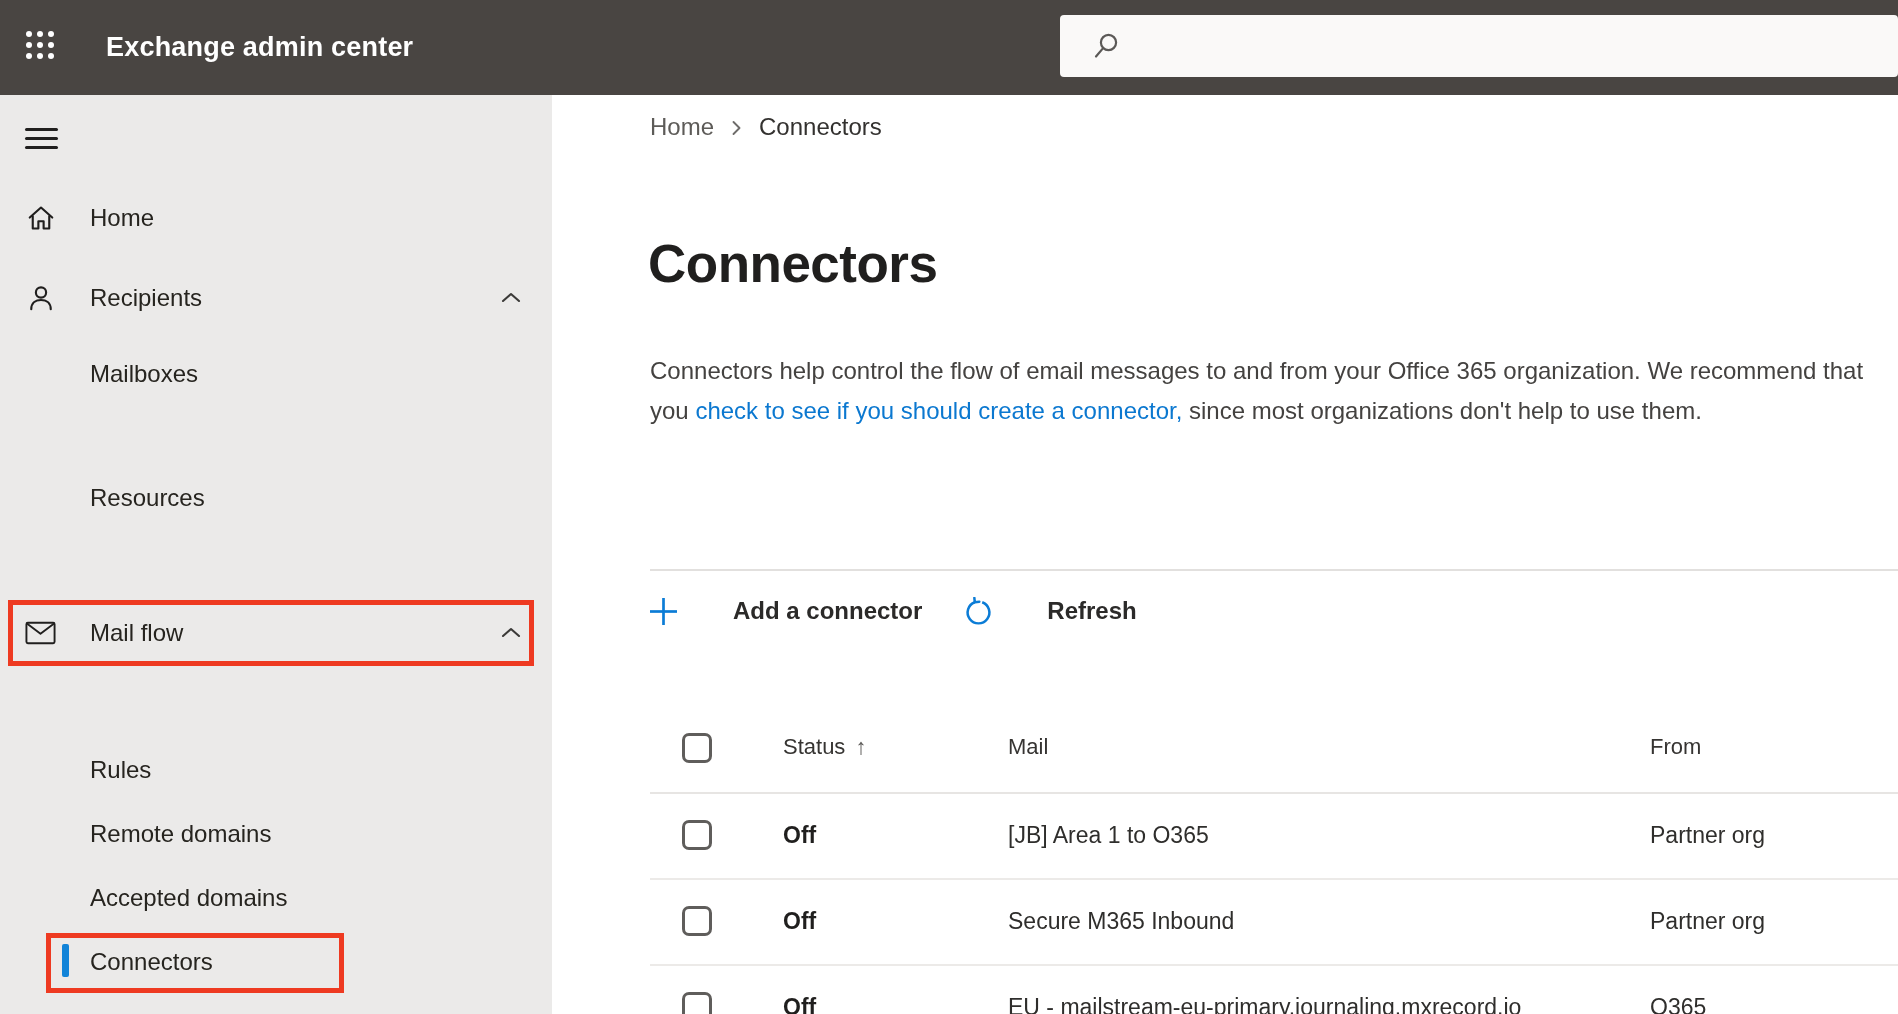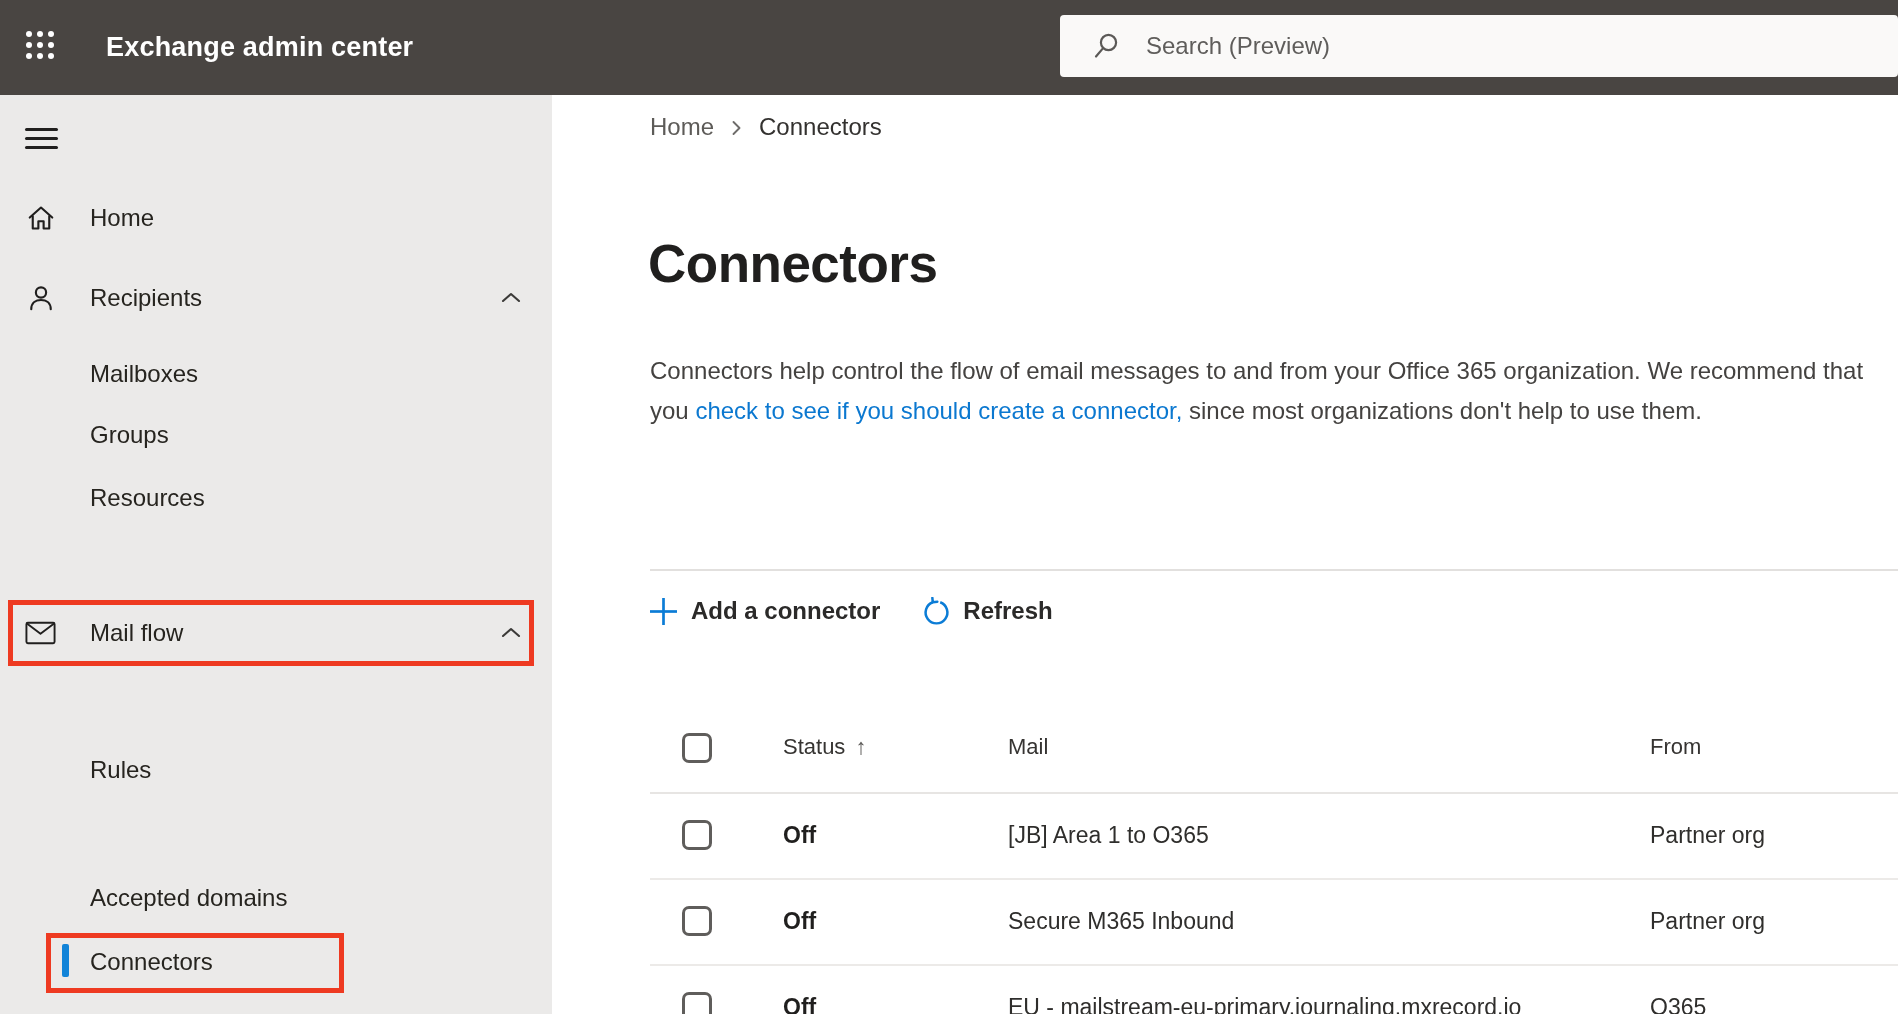--- a/index.html
+++ b/index.html
@@ -41,21 +41,21 @@
   .breadcrumb .bc-sep { margin:2px 16px 0 16px; display:flex; }
   .breadcrumb .bc-current { color:#33312f; }
   .page-title { position:absolute; left:96px; top:138px; font-size:53px; font-weight:700;
     letter-spacing:-0.5px; color:#201f1e; }
   .page-desc { position:absolute; left:98px; top:256px; width:1215px; font-size:24px;
     line-height:40px; color:#444240; }
   .page-desc a { color:#0b78d0; text-decoration:none; cursor:pointer; }
   .divider { position:absolute; left:98px; right:0; height:2px; background:#e2e0de; }
   .div-toolbar { top:474px; }
   .toolbar { position:absolute; left:96px; top:496px; height:40px; display:flex; align-items:center; }
-  .tb-btn { display:flex; align-items:center; cursor:pointer; }
+  .tb-btn { display:flex; align-items:center; cursor:pointer;gap:42px; }
   .tb-btn .tb-label { font-size:24px; font-weight:600; color:#2b2a29; margin-left:12px; white-space:nowrap; }
   .tb-gap { width:42px; }
 
   
   .cb { position:absolute; width:30px; height:30px; border:3px solid #5f5d5b; border-radius:7px;
     background:#fff; cursor:pointer; }
   .th { position:absolute; font-size:22px; color:#363432; white-space:nowrap; }
   .sort-arrow { font-size:22px; color:#5d5b59; margin-left:10px; }
   .row-divider { position:absolute; left:98px; right:0; height:2px; background:#eceae8; }
   .cell { position:absolute; font-size:23px; color:#2f2e2c; white-space:nowrap; }
@@ -83,21 +83,20 @@
           <circle cx="15" cy="26" r="3"></circle>
           <circle cx="26" cy="26" r="3"></circle>
       </g>
     </svg>
     <div class="app-title">Exchange admin center</div>
     <div class="searchbox">
       <svg class="search-icon" width="28" height="28" viewBox="0 0 28 28">
         <circle cx="16.5" cy="10.5" r="7.6" fill="none" stroke="#5b5957" stroke-width="2.2"></circle>
         <line x1="10.9" y1="16.4" x2="4" y2="24.5" stroke="#5b5957" stroke-width="2.2" stroke-linecap="round"></line>
       </svg>
-      <input type="text" placeholder="Search (Preview)" style="">
     </div>
   </div>
 
   <div class="sidebar">
     <div class="hamburger">
       <i></i>
         <i></i>
         <i></i>
     </div>
 
@@ -122,23 +121,20 @@
       <span class="chev">
         <svg width="20" height="12" viewBox="0 0 20 12">
           <polyline points="2,10 10,3 18,10" fill="none" stroke="#3b3a38" stroke-width="2.1" stroke-linecap="round" stroke-linejoin="round"></polyline>
         </svg>
       </span>
     </div>
 
     <div class="nav-item" style="top:248px">
       <span class="nav-label">Mailboxes</span>
     </div>
-    <div class="nav-item" style="top:309px">
-      <span class="nav-label">Groups</span>
-    </div>
     <div class="nav-item" style="top:372px">
       <span class="nav-label">Resources</span>
     </div>
 
     <div class="nav-item" style="top:507px">
       <span class="nav-icon">
         <svg width="31" height="24" viewBox="0 0 26 20">
           <rect x="1.2" y="1.4" width="23.6" height="17.2" rx="1.2" fill="none" stroke="#201f1e" stroke-width="1.6"></rect>
           <polyline points="1.6,2 13,10.6 24.4,2" fill="none" stroke="#201f1e" stroke-width="1.6" stroke-linejoin="round"></polyline>
         </svg>
@@ -146,20 +142,23 @@
       <span class="nav-label">Mail flow</span>
       <span class="chev">
         <svg width="20" height="12" viewBox="0 0 20 12">
           <polyline points="2,10 10,3 18,10" fill="none" stroke="#3b3a38" stroke-width="2.1" stroke-linecap="round" stroke-linejoin="round"></polyline>
         </svg>
       </span>
     </div>
 
     <div class="nav-item" style="top:644px">
       <span class="nav-label">Rules</span>
+    </div>
+    <div class="nav-item" style="top:708px">
+      <span class="nav-label">Remote domains</span>
     </div>
     <div class="nav-item" style="top:772px">
       <span class="nav-label">Accepted domains</span>
     </div>
     <div class="nav-item" style="top:836px">
       <span class="nav-label">Connectors</span>
     </div>
 
     <div class="sel-bar"></div>
     <div class="anno anno-mailflow"></div>

